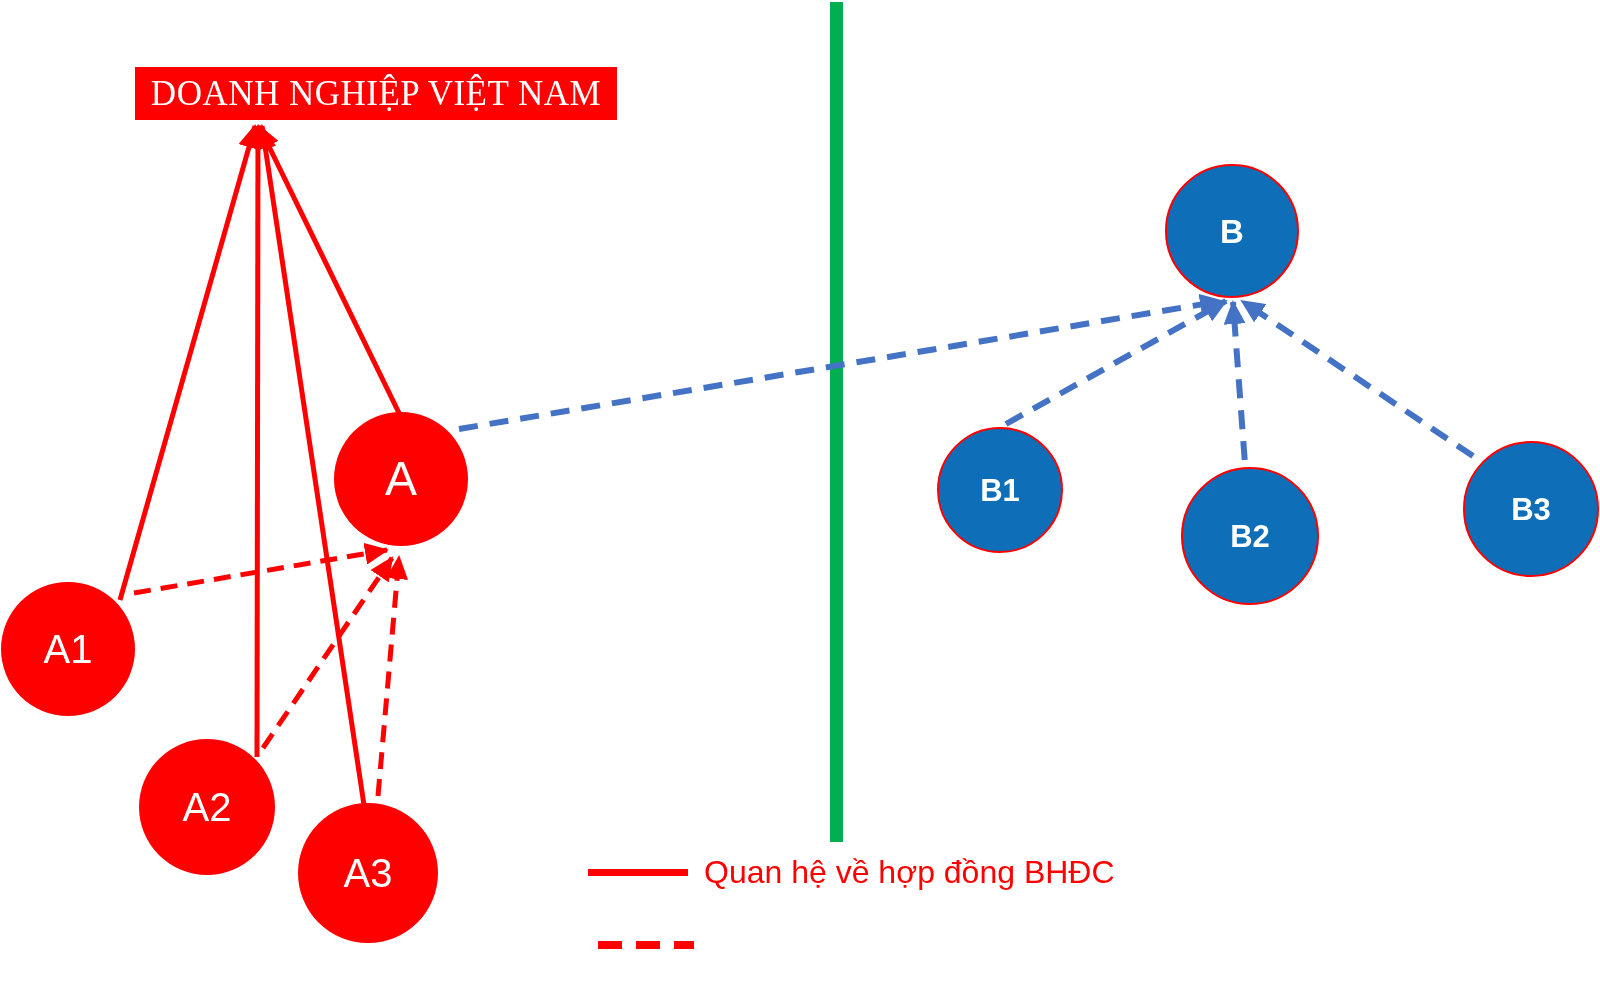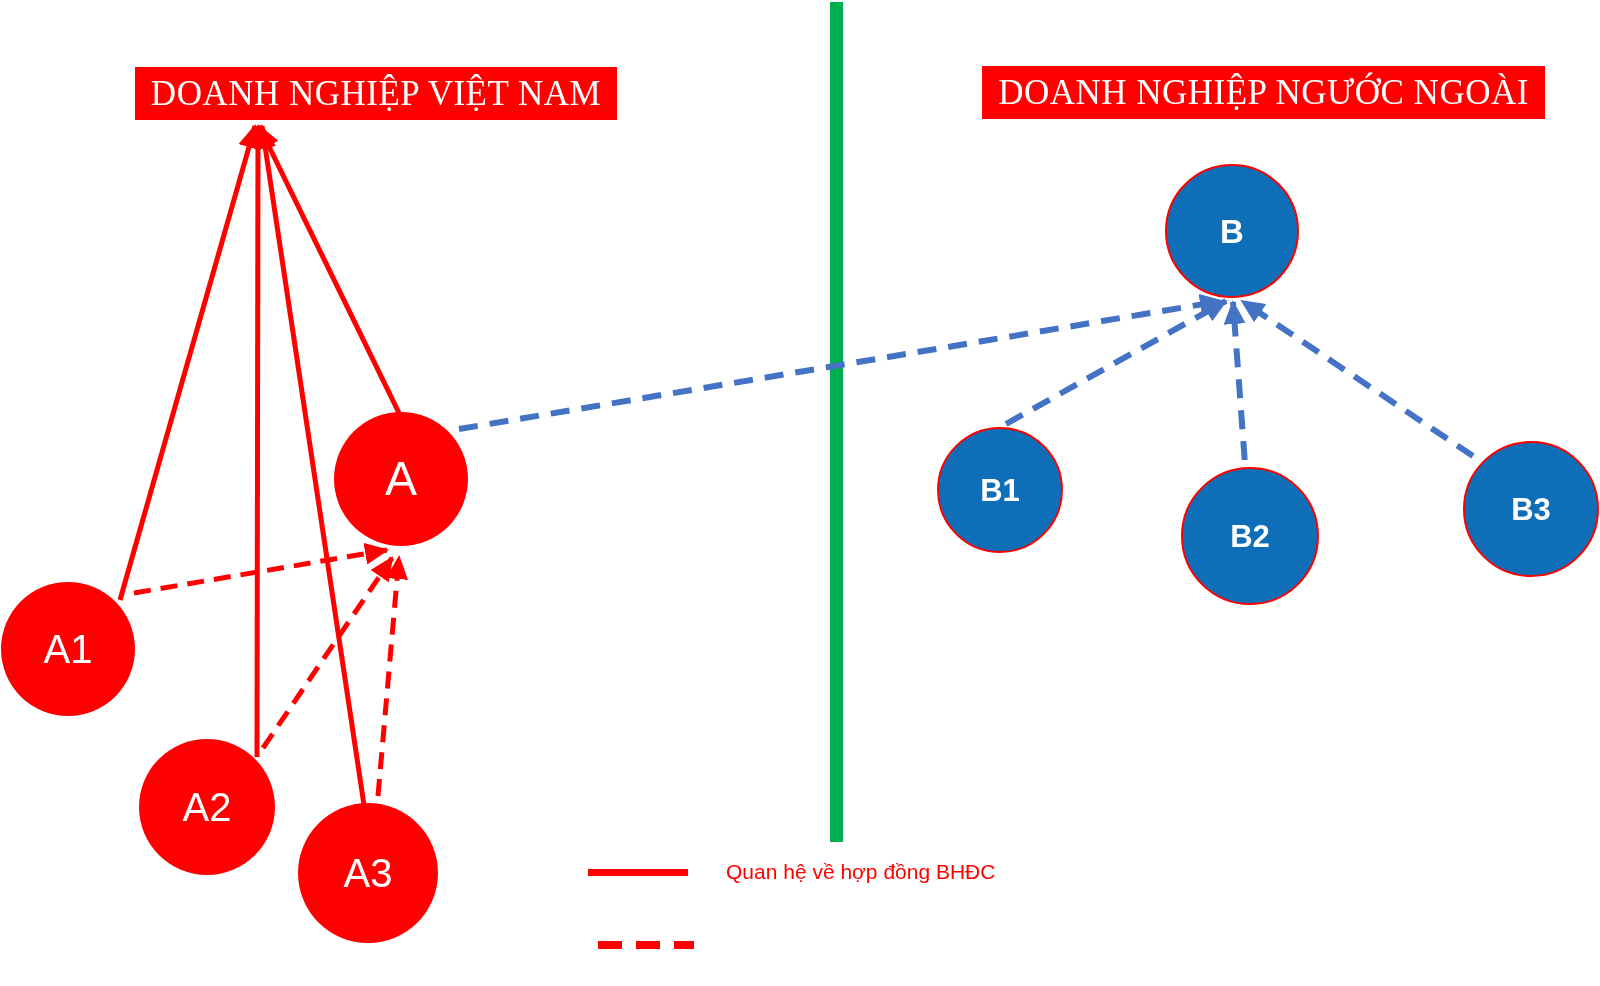--- a/index.html
+++ b/index.html
@@ -35,21 +35,21 @@
     font-weight:bold;font-size:31px;}
   .node.foreign.main{font-size:33px;}
 
   .legend-row{position:absolute;display:flex;align-items:center;height:44px;}
   .legend-row-0{left:588px;top:850px;}
   .legend-row-1{left:598px;top:923px;}
   .swatch{flex:0 0 auto;}
   .swatch.solid{width:100px;height:7px;background:var(--red);}
   .swatch.dashed{width:96px;height:8px;
     background:repeating-linear-gradient(90deg,var(--red) 0 24px,transparent 24px 38px);}
-  .legend-label{margin-left:38px;color:var(--red);font-size:21px;white-space:nowrap;}
+  .legend-label{margin-left:16px;color:var(--red);font-size:32px;white-space:nowrap;}
 </style>
 </head>
 <body>
 
 <div class="stage">
 
   <div class="divider" id="divider" style="left: 830px; width: 13px; top: 2px; height: 840px;"></div>
 
   <svg class="edges" width="1600" height="986">
     <defs>
@@ -70,23 +70,20 @@
         <line x1="378" y1="796" x2="399" y2="557" class="edge-sponsor" marker-end="url(#arrow-red)"></line>
         <line x1="459" y1="429" x2="1222" y2="301" class="edge-foreign" marker-end="url(#arrow-blue)"></line>
         <line x1="1006" y1="424" x2="1226" y2="301" class="edge-foreign" marker-end="url(#arrow-blue)"></line>
         <line x1="1247" y1="491" x2="1233" y2="302" class="edge-foreign" marker-end="url(#arrow-blue)"></line>
         <line x1="1473" y1="456" x2="1242" y2="301" class="edge-foreign" marker-end="url(#arrow-blue)"></line>
       </g>
   </svg>
 
   <div class="title-box title-left">
     <span>DOANH NGHIỆP VIỆT NAM</span>
-  </div>
-  <div class="title-box title-right">
-    <span>DOANH NGHIỆP NGƯỚC NGOÀI</span>
   </div>
 
   <div id="node-layer">
       <div class="node vn main" style="left: 334px; top: 412px; width: 134px; height: 134px;">
         <span>A</span>
       </div>
       <div class="node vn" style="left: 1px; top: 582px; width: 134px; height: 134px;">
         <span>A1</span>
       </div>
       <div class="node vn" style="left: 139px; top: 739px; width: 136px; height: 136px;">

